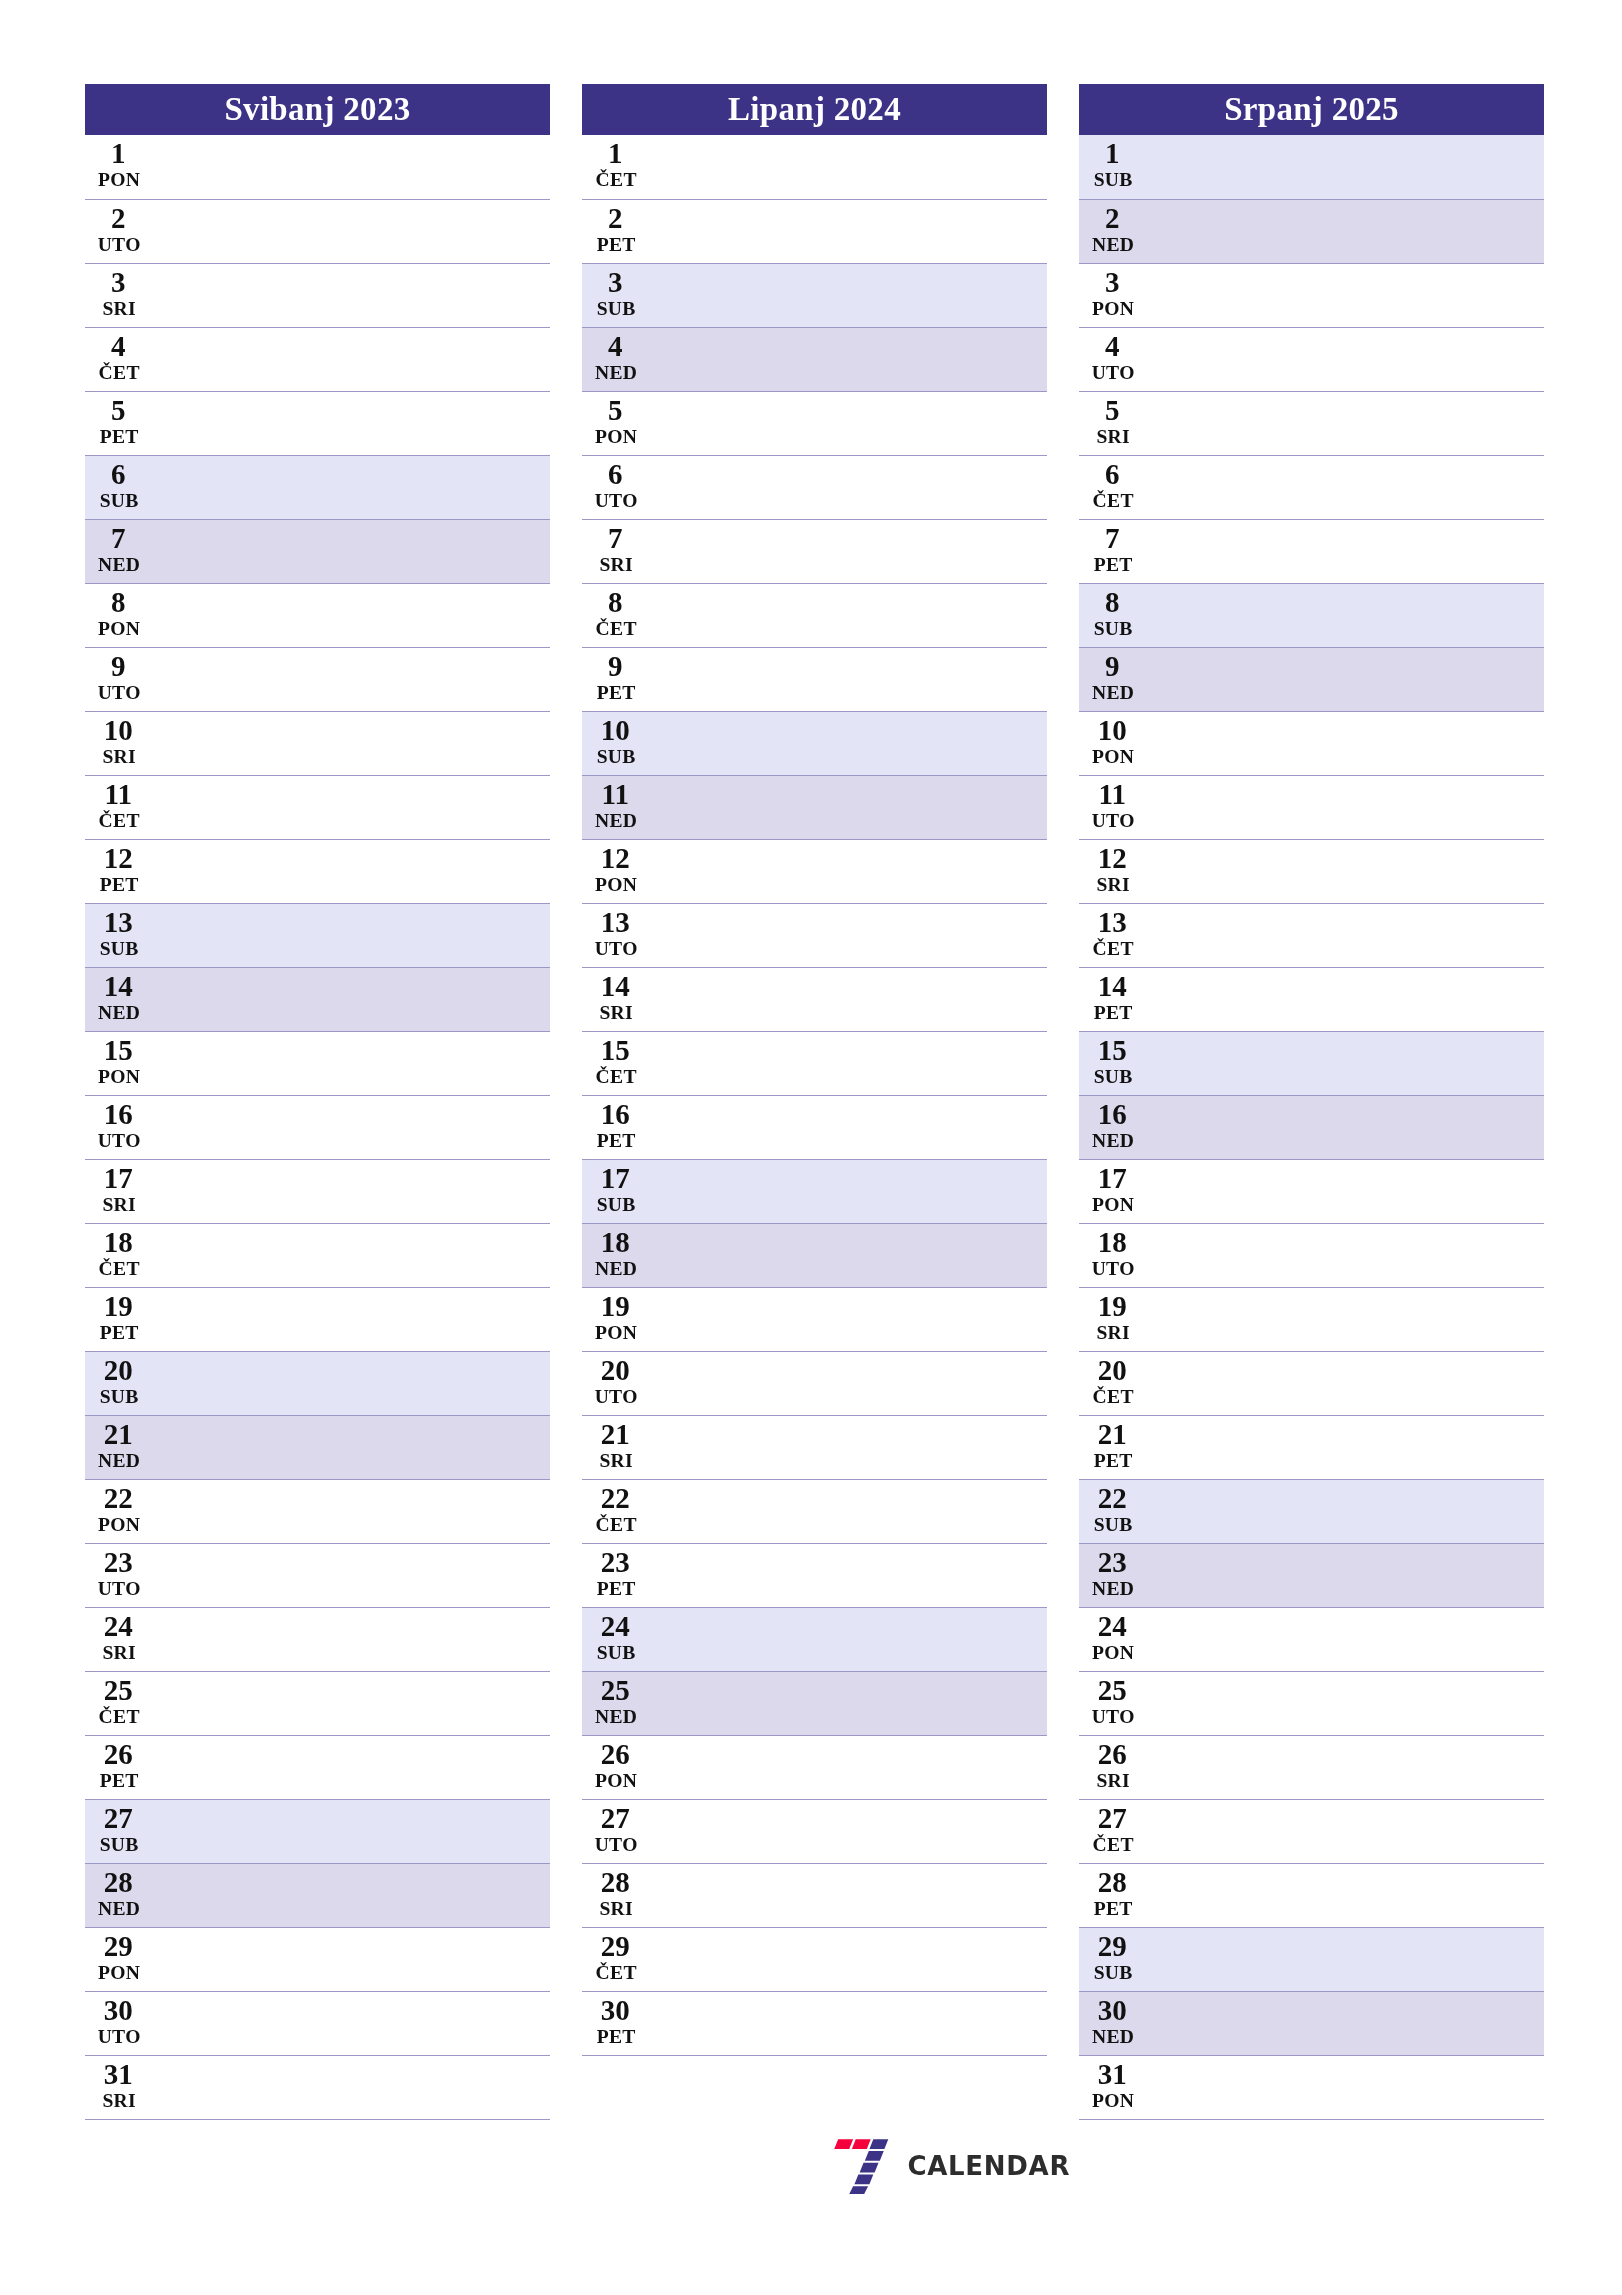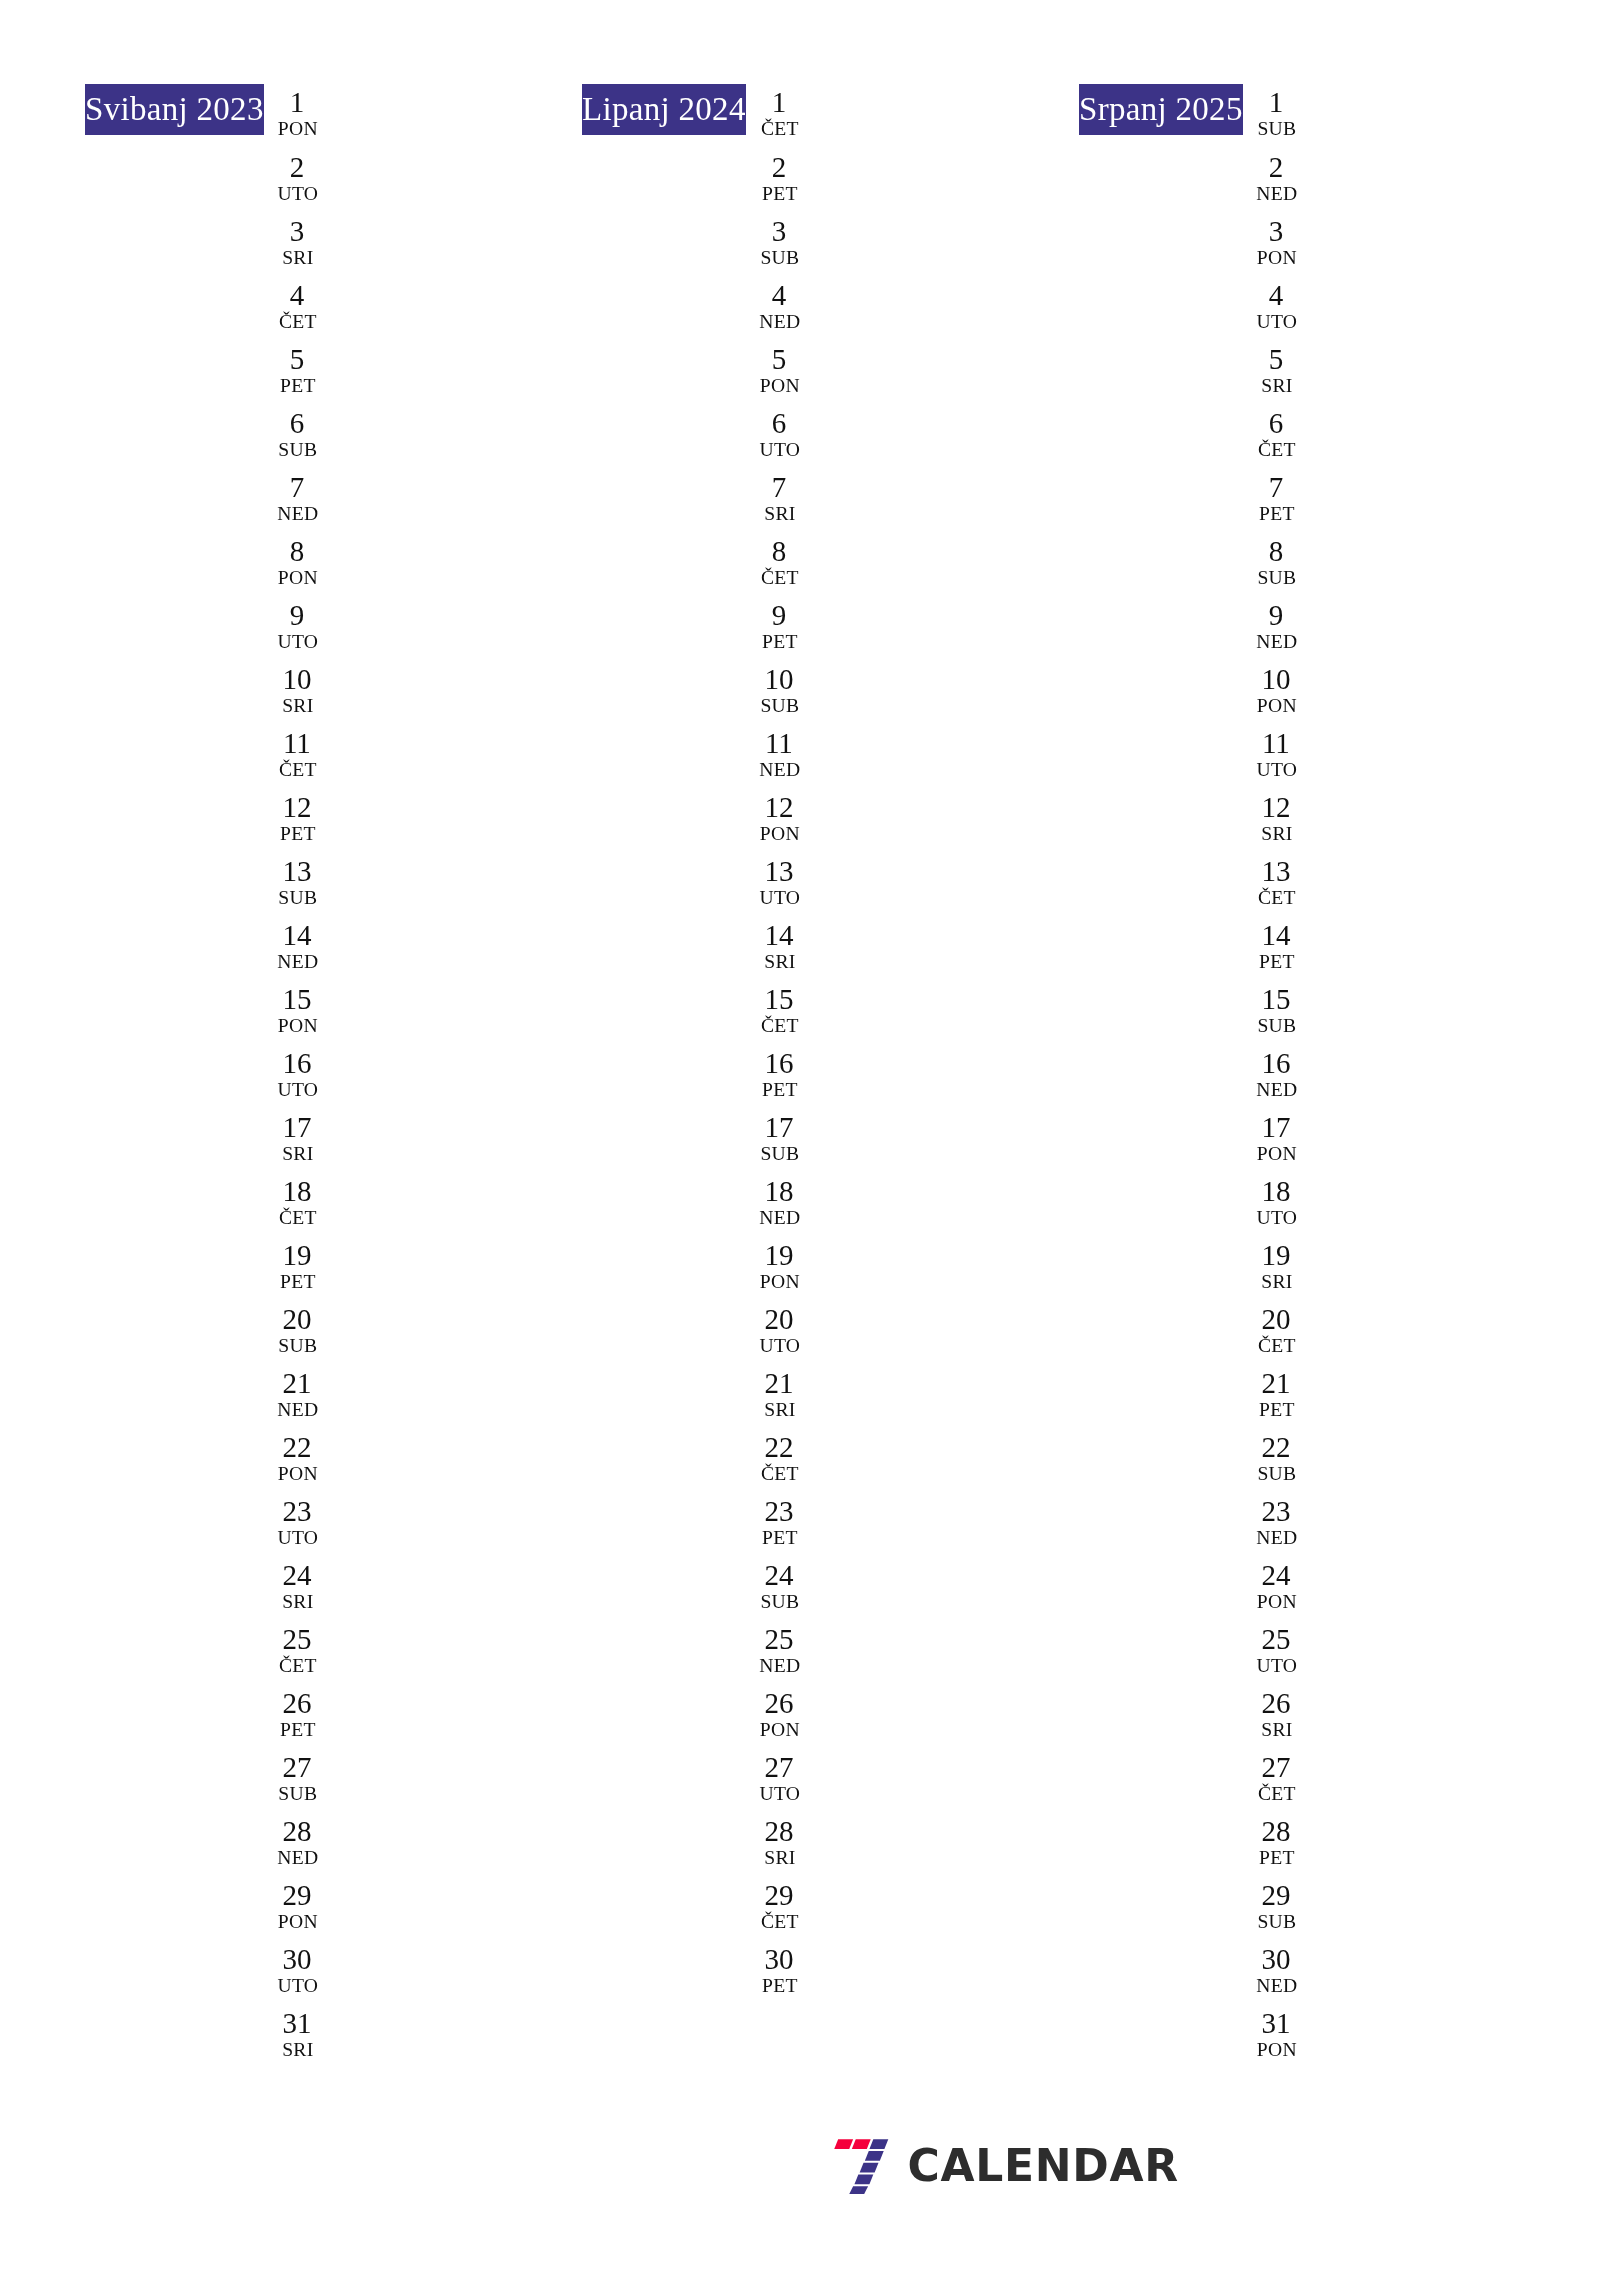--- a/index.html
+++ b/index.html
@@ -30,21 +30,22 @@
     width: 1459px;
     display: flex;
     flex-direction: row;
     justify-content: space-between;
     align-items: flex-start;
   }
 
   .month-col {
     width: 465px;
     display: flex;
-    flex-direction: row;
+    flex-direction: column;
+    font-weight: bold;
   }
 
   .month-header {
     height: 51px;
     background: #3c3387;
     color: #ffffff;
     display: flex;
     align-items: center;
     justify-content: center;
     font-size: 33px;
@@ -107,21 +108,21 @@
 
   #logo-mark {
     width: 63px;
     height: 56px;
     position: relative;
   }
 
   #logo-text {
     font-family: "DejaVu Sans", "Liberation Sans", sans-serif;
     font-weight: bold;
-    font-size: 44px;
+    font-size: 26px;
     color: #2d2d2d;
     letter-spacing: 0.7px;
     line-height: 1;
   }
 </style>
 </head>
 <body>
 
 <div id="page">
 

